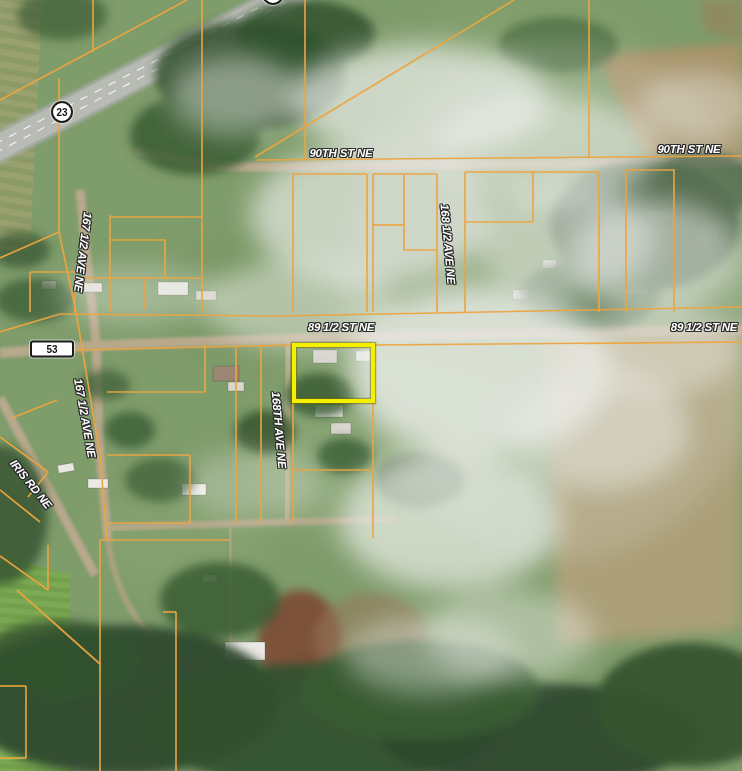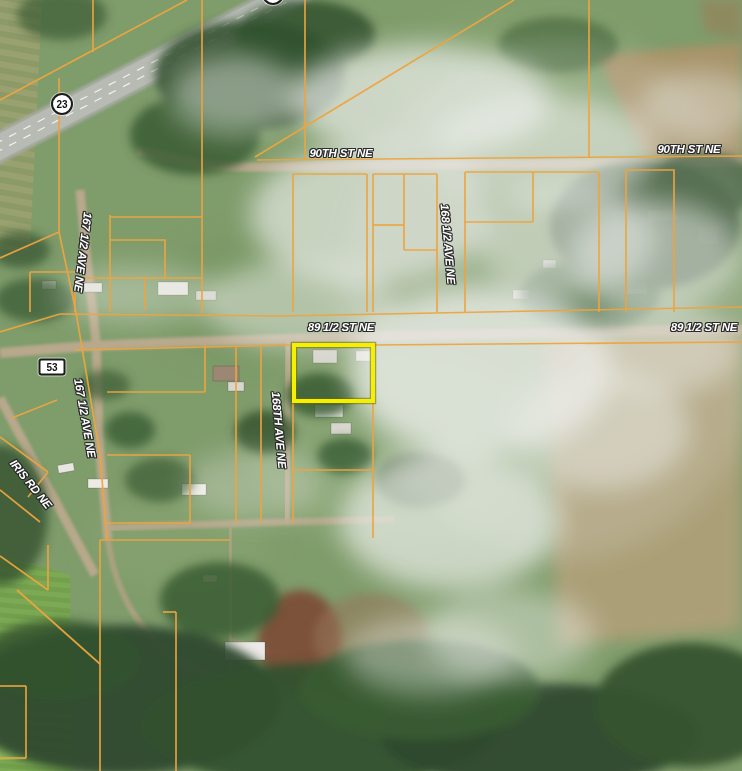--- a/index.html
+++ b/index.html
@@ -25,21 +25,21 @@
       1px 1px var(--label-outline),-1px -1px var(--label-outline),
       1px -1px var(--label-outline),-1px 1px var(--label-outline);
   }
   .shield{
     position:absolute;display:flex;align-items:center;justify-content:center;
     background:#ffffff;border:2px solid #1c1c1c;color:#111;
     font-size:10px;font-weight:bold;box-sizing:border-box;
     box-shadow:0 0 0 1px rgba(255,255,255,.55);
   }
   .shield-circle{width:22px;height:22px;border-radius:50%;}
-  .shield-rect{width:27px;height:17px;border-radius:3px;margin-top:18px;}
+  .shield-rect{width:44px;height:17px;border-radius:3px;}
   .parcel-line{fill:none;stroke:var(--parcel);stroke-width:1.7;opacity:.95;}
   .hl-under{fill:none;stroke:#6b6a00;stroke-width:6.5;opacity:.55;}
   .hl{fill:none;stroke:var(--highlight);stroke-width:4;}
 </style>
 </head>
 <body>
 
 <div id="map">
 
   <svg id="base-svg" width="742" height="771" viewBox="0 0 742 771">
@@ -250,17 +250,17 @@
   <div id="labels">
       <div class="road-label" style="left: 341px; top: 153px; transform: translate(-50%, -50%) rotate(0deg);">90TH ST NE</div>
       <div class="road-label" style="left: 689px; top: 149px; transform: translate(-50%, -50%) rotate(0deg);">90TH ST NE</div>
       <div class="road-label" style="left: 341px; top: 327px; transform: translate(-50%, -50%) rotate(0deg);">89 1/2 ST NE</div>
       <div class="road-label" style="left: 704px; top: 327px; transform: translate(-50%, -50%) rotate(0deg);">89 1/2 ST NE</div>
       <div class="road-label" style="left: 83px; top: 252px; transform: translate(-50%, -50%) rotate(97deg);">167 1/2 AVE NE</div>
       <div class="road-label" style="left: 85px; top: 418px; transform: translate(-50%, -50%) rotate(80deg);">167 1/2 AVE NE</div>
       <div class="road-label" style="left: 448px; top: 244px; transform: translate(-50%, -50%) rotate(85deg);">168 1/2 AVE NE</div>
       <div class="road-label" style="left: 279px; top: 430px; transform: translate(-50%, -50%) rotate(85deg);">168TH AVE NE</div>
       <div class="road-label" style="left: 31px; top: 484px; transform: translate(-50%, -50%) rotate(51deg);">IRIS RD NE</div>
-      <div class="shield shield-circle" style="left: 62px; top: 104px; transform: translate(-50%, -50%); text-align: right;">23</div>
+      <div class="shield shield-circle" style="left: 62px; top: 112px; transform: translate(-50%, -50%); text-align: right;">23</div>
       <div class="shield shield-circle" style="left: 273px; top: -6px; transform: translate(-50%, -50%);"></div>
       <div class="shield shield-rect" style="left: 52px; top: 349px; transform: translate(-50%, -50%);">53</div>
     </div>
 </div>
 
 </body></html>

